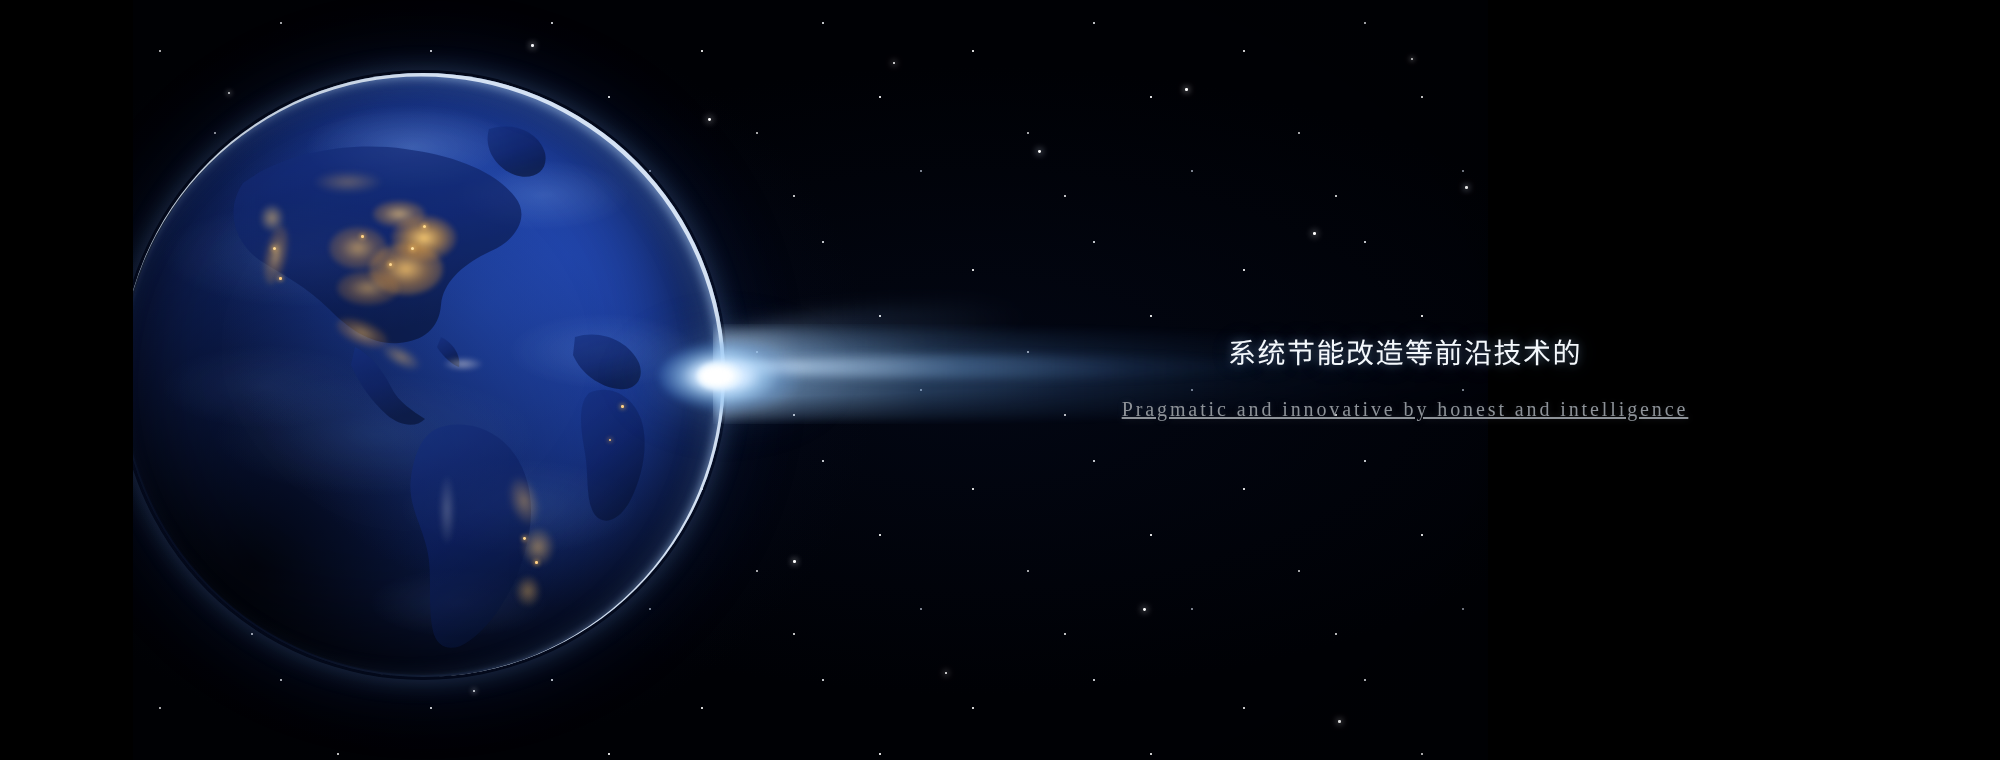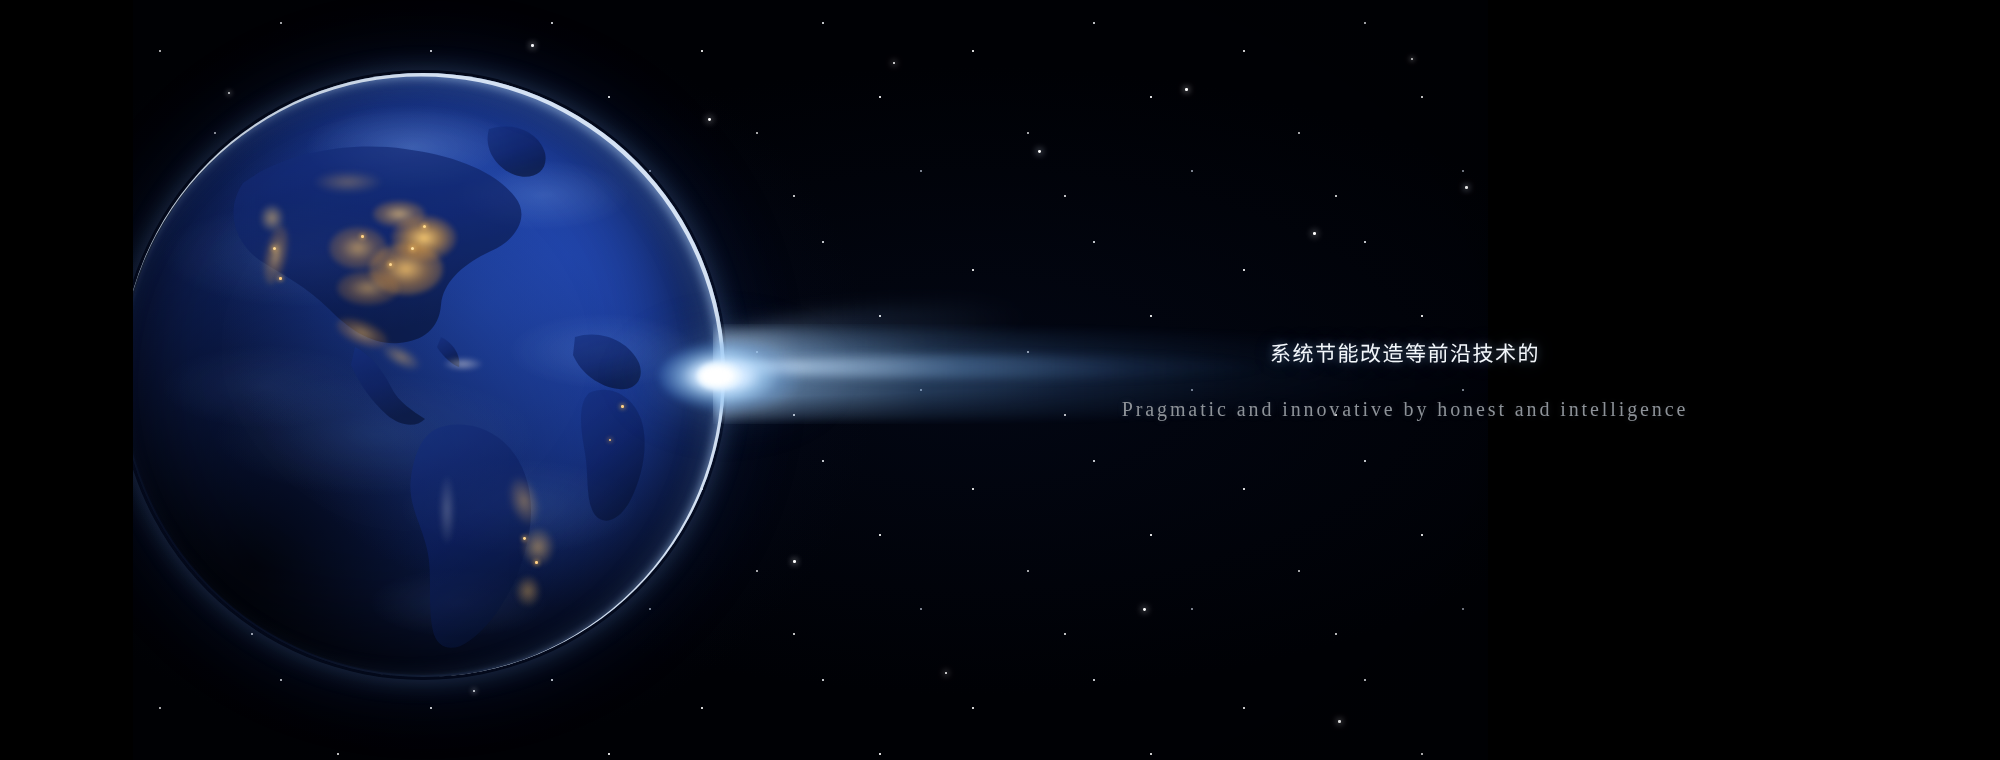--- a/index.html
+++ b/index.html
@@ -311,37 +311,38 @@
     top: 330px;
     width: 1130px;
     text-align: center;
     z-index: 40;
     pointer-events: none;
   }
   .caption-cn {
     color: #f4f8fc;
     font-family: Liberation Sans, sans-serif;
     font-weight: 300;
-    font-size: 21px;
+    font-size: 28px;
     line-height: 47px;
     letter-spacing: 1.5px;
     text-shadow:
       0 0 10px rgba(170,205,245,0.42),
       0 0 24px rgba(90,140,210,0.22);
     white-space: nowrap;
   }
   .caption-en {
     margin-top: 19px;
     color: #8d9298;
     font-family: "Liberation Serif", "DejaVu Serif", serif;
     font-size: 20px;
     line-height: 26px;
     letter-spacing: 2.9px;
     white-space: nowrap;
     text-shadow: 0 0 6px rgba(120,130,145,0.22);
+    text-decoration: underline;
   }
 
   
   .photo-vignette {
     position: absolute;
     inset: 0;
     pointer-events: none;
     background: radial-gradient(ellipse 88% 96% at 50% 50%, rgba(0,0,0,0) 52%, rgba(0,0,0,0.42) 88%, rgba(0,0,0,0.68) 100%);
   }
 </style>

